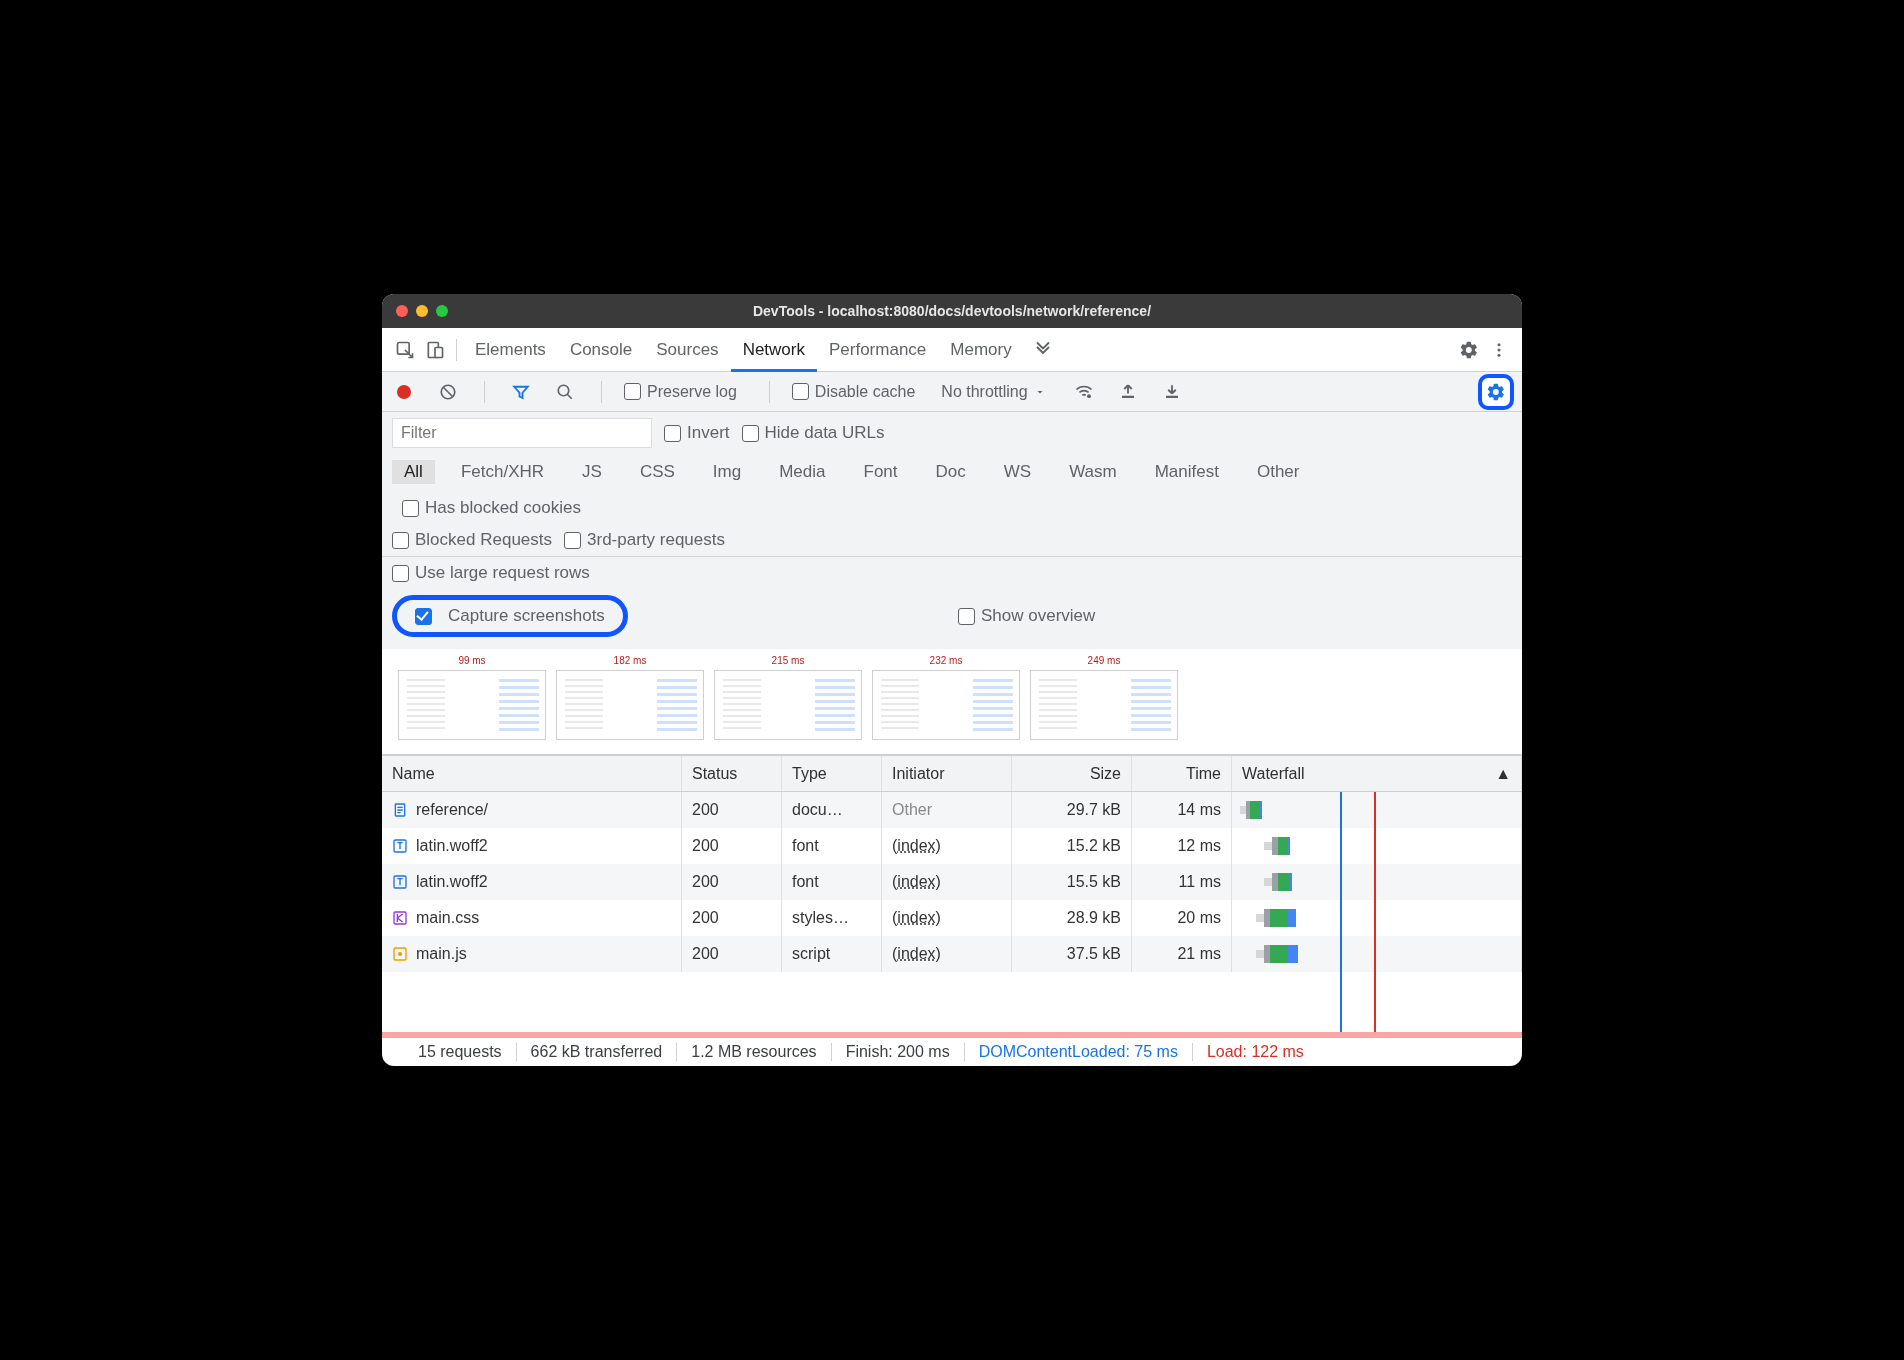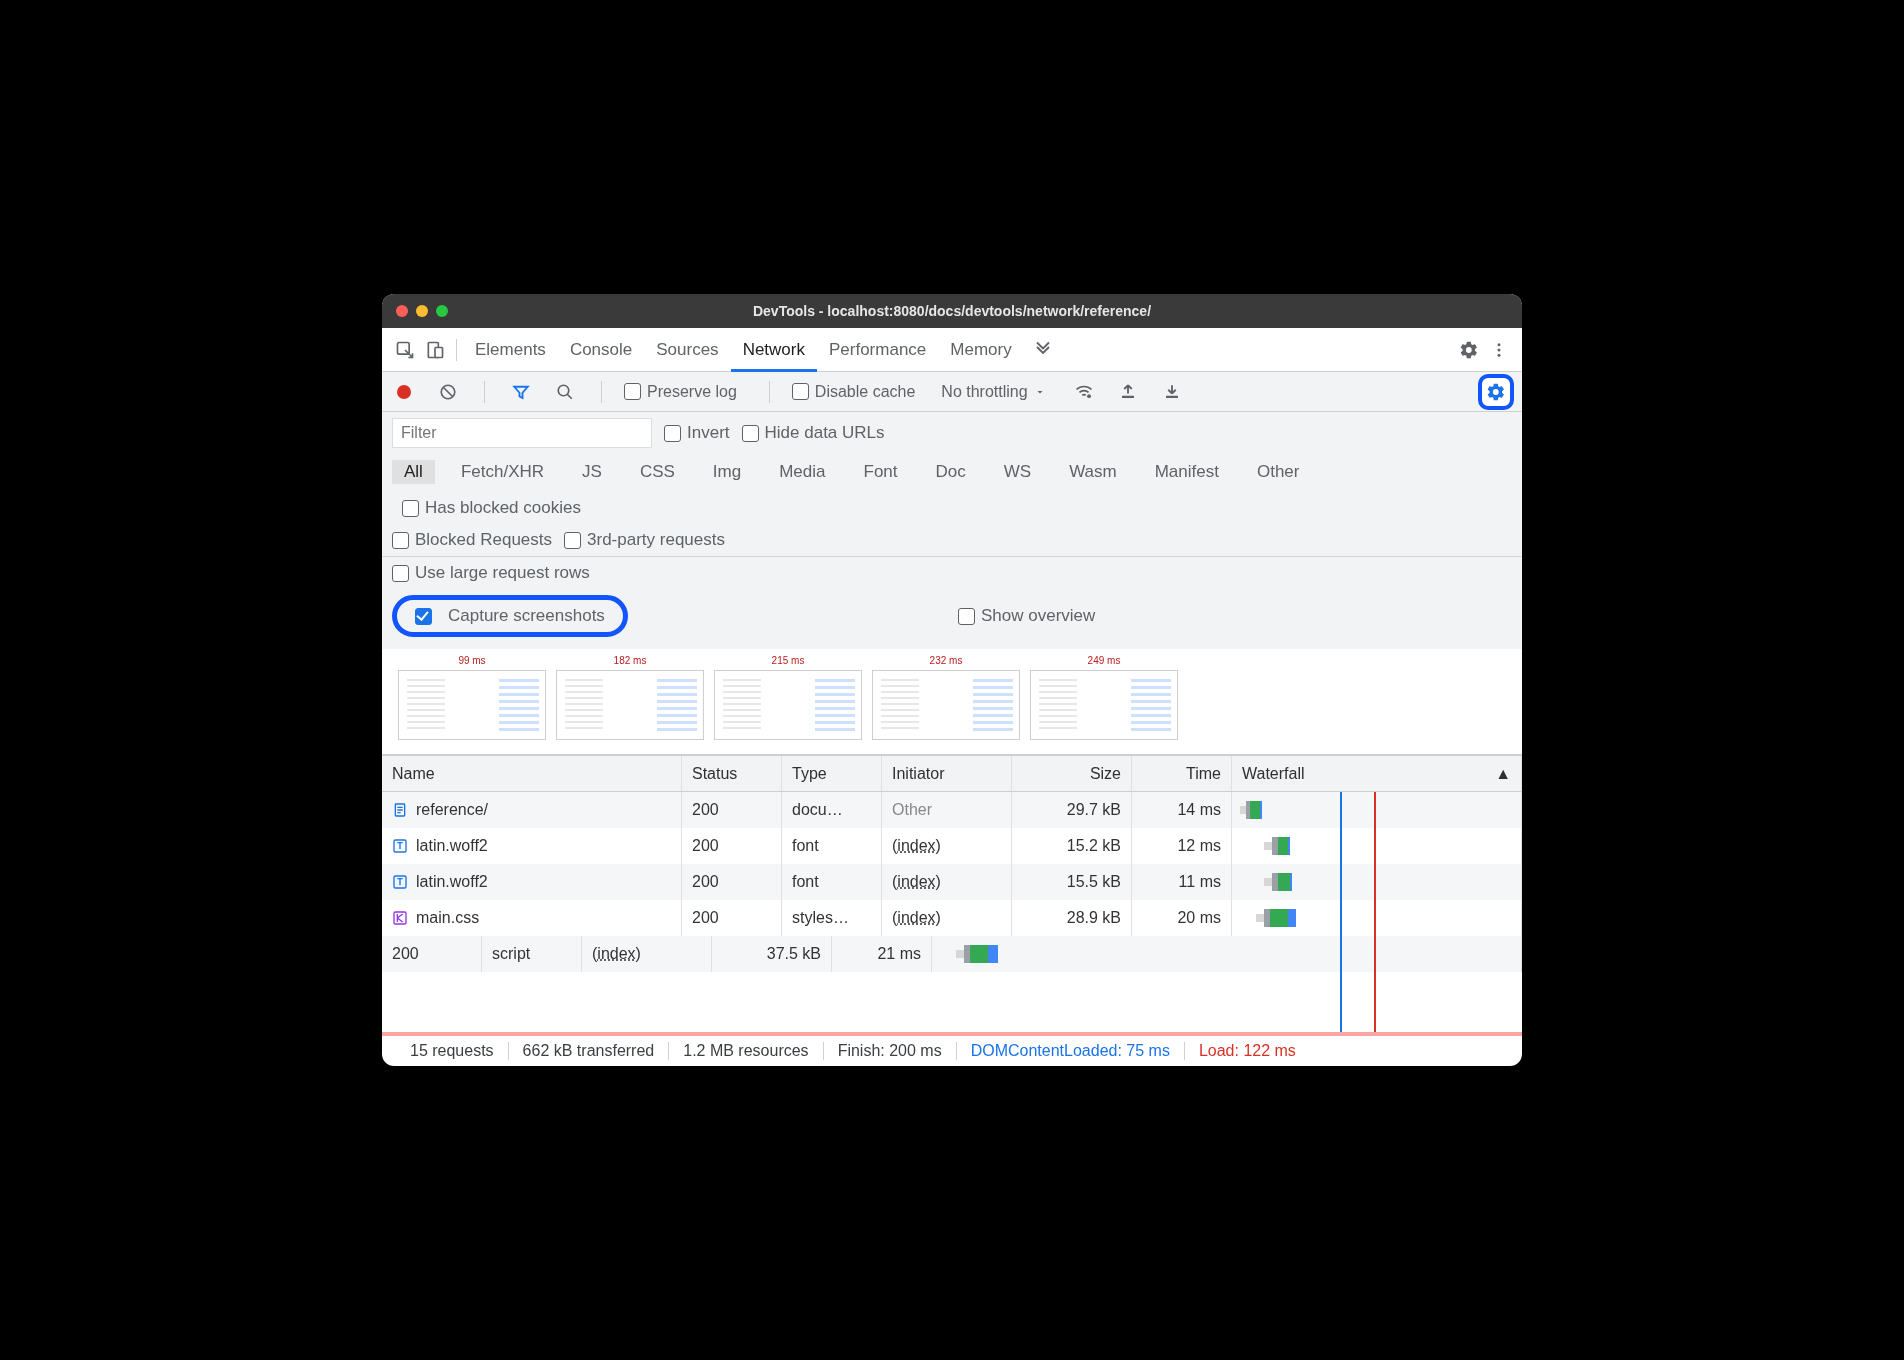--- a/index.html
+++ b/index.html
@@ -52,21 +52,21 @@
   .tbody { flex:1; position:relative; overflow:hidden; }
   .tr { display:flex; height:36px; align-items:stretch; }
   .tr.alt { background:#f5f6f7; }
   .td .fico { width:16px; height:16px; margin-right:8px; flex:none; }
   .initiator-link { text-decoration: underline dotted; color:#333; }
   .initiator-other { color:#888; }
   .wf-bar { position:absolute; top:9px; height:18px; display:flex; align-items:center; }
   .wf-queue{background:#d7d7d7;height:8px;} .wf-wait{background:#9aa0a6;height:18px;} .wf-ttfb{background:#34a853;height:18px;} .wf-dl{background:#4285f4;height:18px;}
   .wf-line{position:absolute;top:0;bottom:0;width:2px;}
   
-  .status { height:34px; border-top:4px solid #fca5a5; display:flex; align-items:center; padding:0 14px; font-size:16px; color:#3c4043; gap:0; }
+  .status { height:34px; border-top:6px solid #fca5a5; display:flex; align-items:center; padding:0 22px; font-size:16px; color:#3c4043; gap:0; }
   .status .cell { padding:0 14px; border-right:1px solid #d0d0d0; }
   .status .cell:last-child{border:none;}
   .dcl { color:#1a73e8; }
   .load { color:#d93025; }
 </style>
 </head>
 <body>
 
 <div class="stage">
   <div class="window">
@@ -359,20 +359,27 @@
             <div class="td c-wf">
               <div class="wf-bar" style="left: 24px;">
                 <div class="wf-queue" style="width:8px"></div>
                 <div class="wf-wait" style="width:6px"></div>
                 <div class="wf-ttfb" style="width:18px"></div>
                 <div class="wf-dl" style="width:8px"></div>
               </div>
             </div>
           </div>
           <div class="tr alt">
+            <div class="td c-name">
+              <span class="fico"><svg width="16" height="16" viewBox="0 0 24 24" fill="none" stroke="#f29900" stroke-width="2">
+                  <rect x="3" y="3" width="18" height="18" rx="2"></rect>
+                  <circle cx="12" cy="12" r="2" fill="#f29900"></circle>
+                </svg></span>
+              <span>main.js</span>
+            </div>
             <div class="td c-status">200</div>
             <div class="td c-type">script</div>
             <div class="td c-init">
               <span class="initiator-link">(index)</span>
             </div>
             <div class="td c-size">37.5 kB</div>
             <div class="td c-time">21 ms</div>
             <div class="td c-wf">
               <div class="wf-bar" style="left: 24px;">
                 <div class="wf-queue" style="width:8px"></div>

